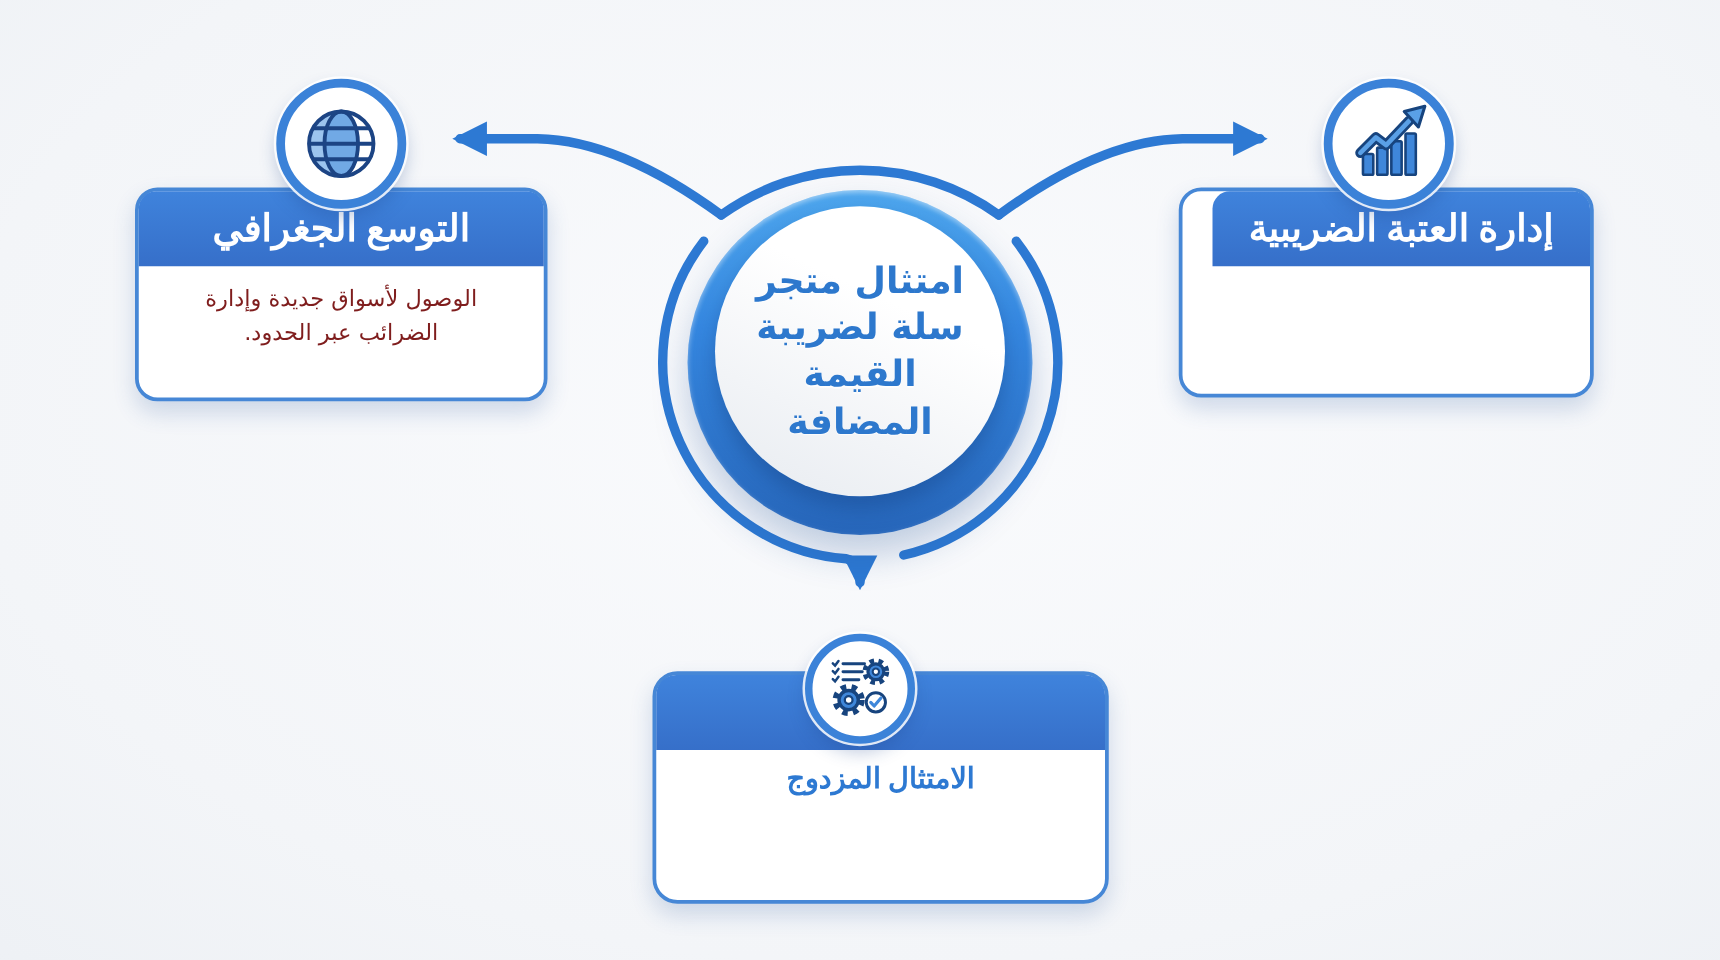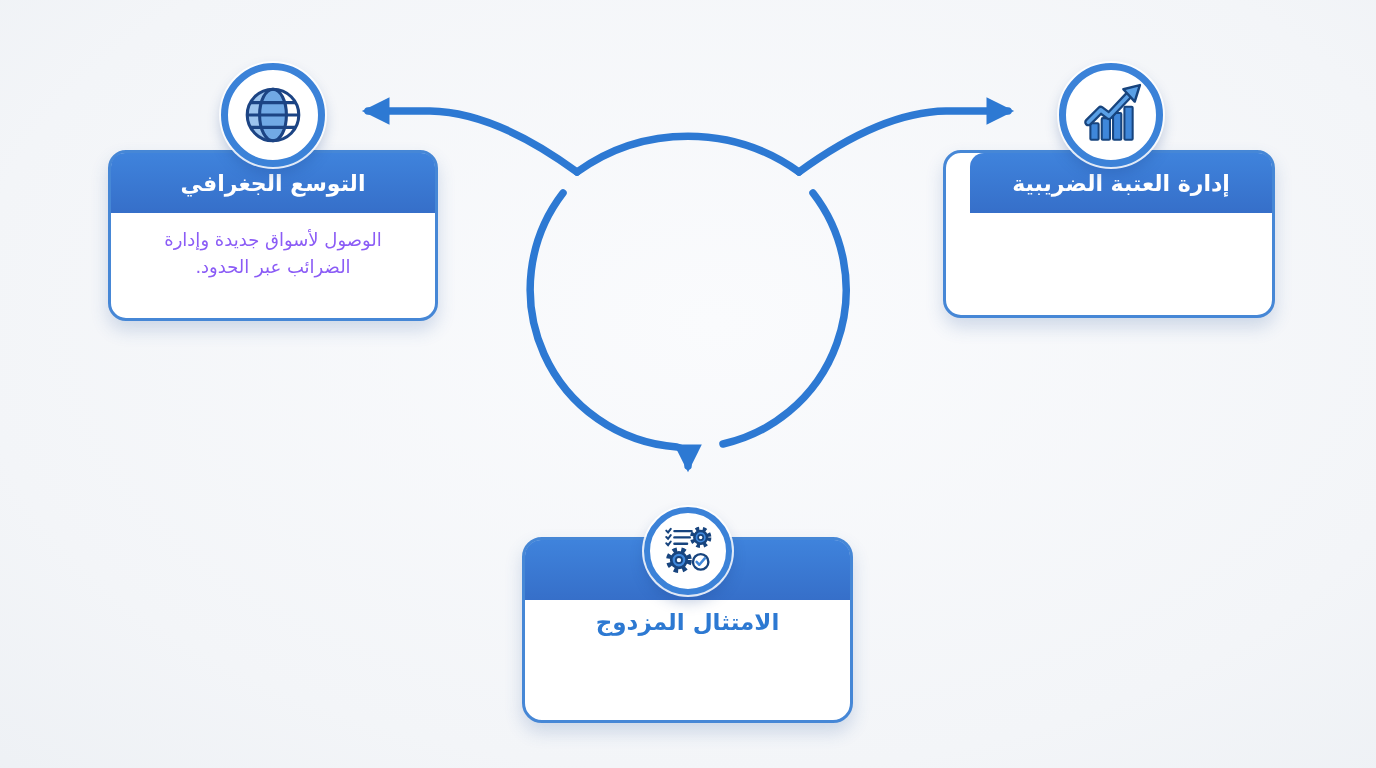--- a/index.html
+++ b/index.html
@@ -30,24 +30,24 @@
   }
 
   
   .card{
     position:absolute;background:#ffffff;border:3px solid #4687d6;border-radius:18px;
     box-shadow:0 9px 18px rgba(47,92,158,.20);z-index:2;
   }
   .card-header{
     height:60px;background:linear-gradient(180deg,#3f83dc,#366fc9);border-radius:14px 14px 0 0;
     display:flex;align-items:center;justify-content:center;
-    color:#ffffff;font-size:22px;font-weight:bold;
+    color:#ffffff;font-size:30px;font-weight:bold;font-family:Liberation Serif, serif;
   }
   .card-body{
-    padding:13px 16px 0 16px;text-align:center;color:#8b5cf6;font-size:18px;
+    padding:13px 16px 0 16px;text-align:center;color:#7f1d1d;font-size:18px;
     line-height:1.5;white-space:pre-line;
   }
   .card-title-blue{
     margin-top:9px;text-align:center;color:#2d79d2;font-size:23px;font-weight:bold;
   }
   .band{height:60px;background:linear-gradient(180deg,#3f83dc,#366fc9);border-radius:16px 16px 0 0;}
 
   
   .medal{
     position:absolute;border-radius:50%;background:#ffffff;border:7px solid #3b82d8;
@@ -68,20 +68,28 @@
     </defs>
     <g fill="none" stroke="#2d79d3" stroke-width="7.5" stroke-linecap="round" stroke-linejoin="round">
       <path d="M 577 172 A 190 190 0 0 1 799 172"></path>
       <path d="M 577 172 Q 495 112 430 111 L 368 111" marker-end="url(#arw)"></path>
       <path d="M 799 172 Q 881 112 946 111 L 1008 111" marker-end="url(#arw)"></path>
       <path d="M 563 193 A 158 158 0 0 0 677 447 Q 688 450 688 459 L 688 466" marker-end="url(#arw)"></path>
       <path d="M 813 193 A 158 158 0 0 1 723 444"></path>
     </g>
   </svg>
 
+  <div class="hub-ring">
+    <div class="hub-inner">
+      <div class="hub-title">امتثال متجر
+سلة لضريبة
+القيمة
+المضافة</div>
+    </div>
+  </div>
 
   <div class="card" style="left:108px;top:150px;width:330px;height:171px;">
     <div class="card-header">التوسع الجغرافي</div>
     <div class="card-body">الوصول لأسواق جديدة وإدارة
 الضرائب عبر الحدود.</div>
   </div>
   <div class="medal" style="left:221px;top:63px;width:104px;height:104px;">
     <svg width="66" height="66" viewBox="0 0 64 64">
       <circle cx="32" cy="32" r="25" fill="#ffffff"></circle>
       <path d="M32 7 A25 25 0 0 0 32 57 A13 25 0 0 0 32 7 Z" fill="#9cc4ee"></path>
@@ -106,21 +114,21 @@
         <rect x="23" y="35" width="8" height="21" rx="1"></rect>
         <rect x="34" y="30" width="8" height="26" rx="1"></rect>
         <rect x="45" y="24" width="8" height="32" rx="1"></rect>
       </g>
       <polyline points="10,39 22,27 30,33 48,14" fill="none" stroke="#17447e" stroke-width="8" stroke-linecap="round" stroke-linejoin="round"></polyline>
       <polyline points="10,39 22,27 30,33 48,14" fill="none" stroke="#5aa0e6" stroke-width="3.6" stroke-linecap="round" stroke-linejoin="round"></polyline>
       <path d="M44 7 L60 3 L55 19 Z" fill="#5aa0e6" stroke="#17447e" stroke-width="2.4" stroke-linejoin="round"></path>
     </svg>
   </div>
 
-  <div class="card" style="left:522px;top:537px;width:331px;height:186px;border-radius:20px;">
+  <div class="card" style="left:522px;top:537px;width:365px;height:186px;border-radius:20px;font-family:Liberation Serif, serif;">
     <div class="band"></div>
     <div class="card-title-blue">الامتثال المزدوج</div>
   </div>
   <div class="medal" style="left:644px;top:507px;width:88px;height:88px;border-width:6px;">
     <svg width="58" height="58" viewBox="0 0 64 64">
       <g stroke="#17447e" stroke-width="2.6" stroke-linecap="round" fill="none">
         <line x1="17" y1="10" x2="36" y2="10"></line>
         <line x1="17" y1="17" x2="34" y2="17"></line>
         <line x1="17" y1="24" x2="31" y2="24"></line>
         <path d="M8 9.5 l2 2 l3 -4" stroke-width="2.2"></path>

